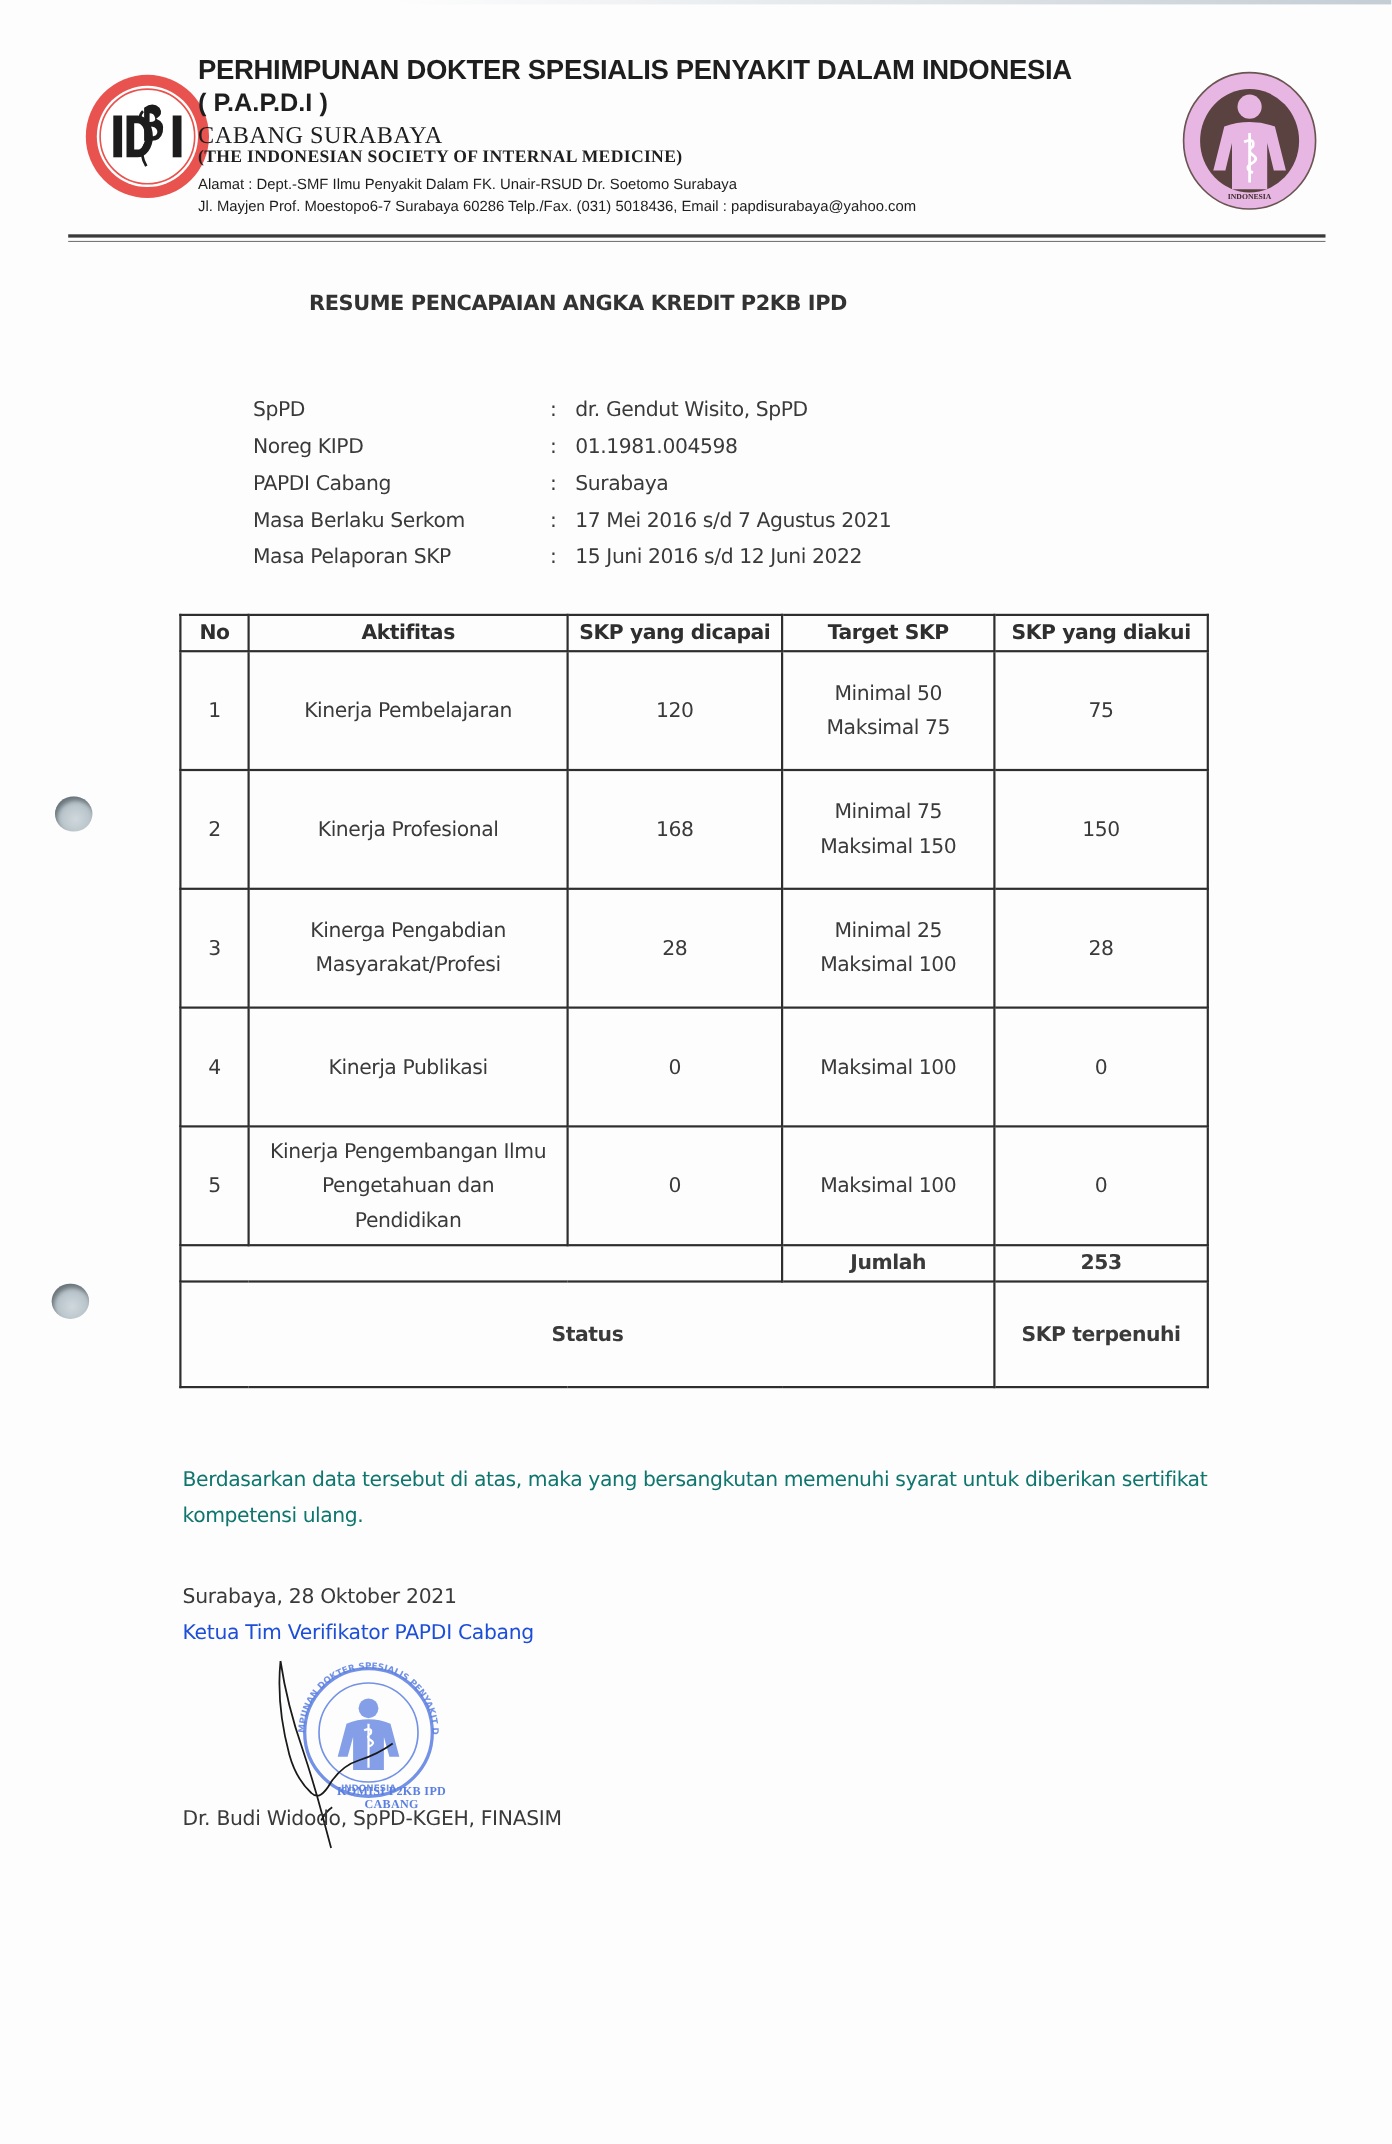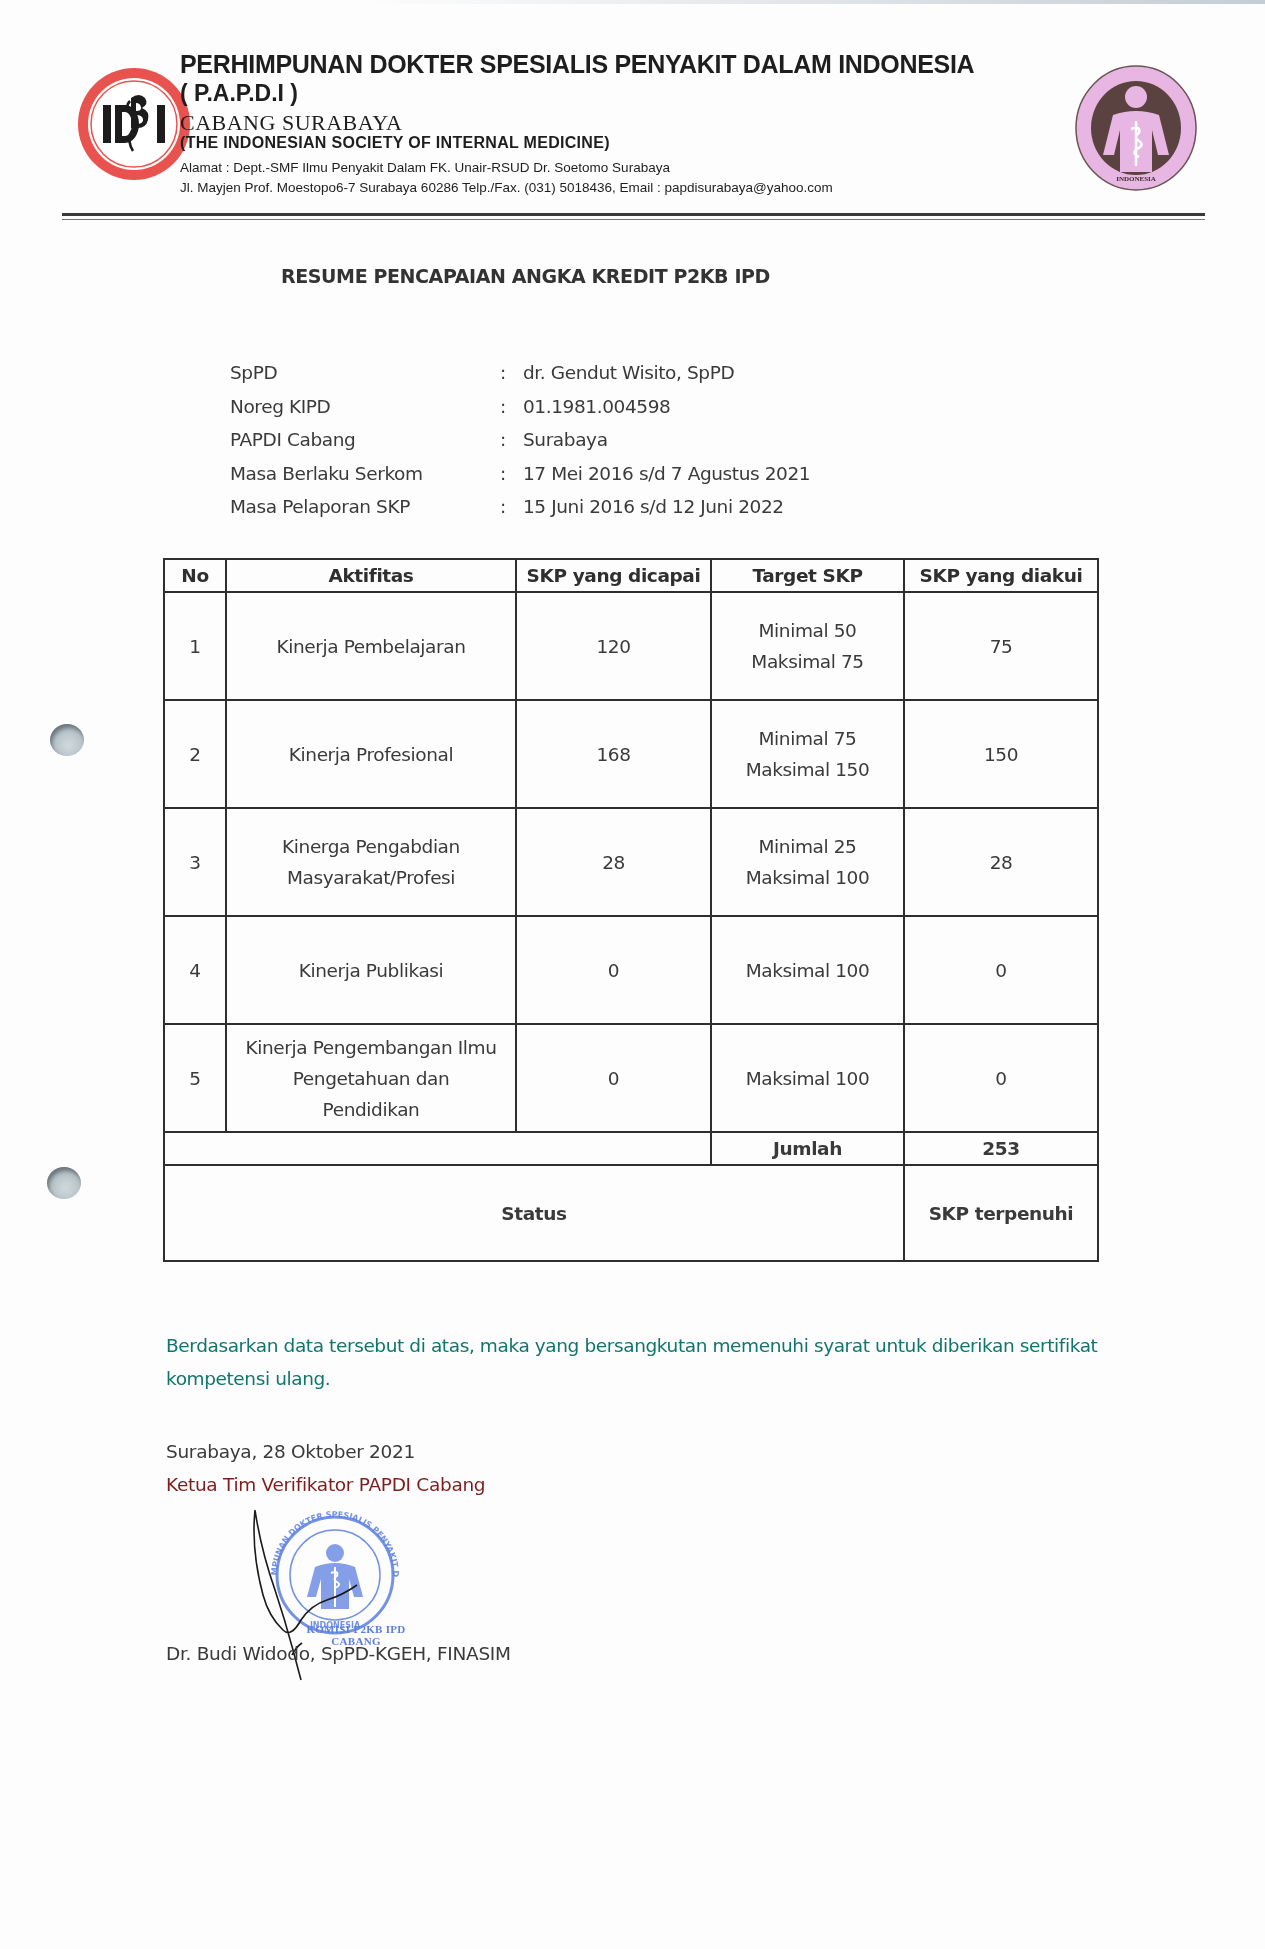--- a/index.html
+++ b/index.html
@@ -18,21 +18,21 @@
       background: radial-gradient(circle at 55% 65%, #cfd8dd 0%, #b6c2c8 55%, #8a969c 100%);
       box-shadow: inset 2px 4px 4px rgba(60,70,75,0.55);
     }
     
     .logo-left { position: absolute; left: 73px; top: 63px; width: 122px; height: 122px; }
     .logo-right { position: absolute; left: 1073px; top: 63px; width: 126px; height: 130px; }
     .lh { position: absolute; left: 180px; width: 910px; text-align: left; color: #1e1e1e; }
     .lh-org { top: 50px; font-family: "Liberation Sans", sans-serif; font-weight: bold; font-size: 25px; letter-spacing: -0.3px; }
     .lh-abbr { top: 80px; font-family: "Liberation Sans", sans-serif; font-weight: bold; font-size: 23px; }
     .lh-branch { top: 110px; font-family: "Liberation Serif", serif; font-size: 22px; letter-spacing: 0.5px; }
-    .lh-eng { top: 134px; font-family: Liberation Sans, sans-serif; font-weight: bold; font-size: 16px; letter-spacing: 0.3px; }
+    .lh-eng { top: 134px; font-family: Liberation Serif, serif; font-weight: bold; font-size: 16px; letter-spacing: 0.3px; }
     .lh-addr1 { top: 160px; font-family: "Liberation Sans", sans-serif; font-size: 13.5px; }
     .lh-addr2 { top: 180px; font-family: "Liberation Sans", sans-serif; font-size: 13.5px; }
     .rule-thick { position: absolute; left: 62px; width: 1143px; top: 213px; height: 3px; background: #3a3a3a; }
     .rule-thin { position: absolute; left: 62px; width: 1143px; top: 219px; height: 1px; background: #777; }
 
     
     .doc-title {
       position: absolute; left: 0; width: 1051px; top: 265px; text-align: center;
       font-family: "DejaVu Sans", sans-serif; font-weight: bold; font-size: 19px; letter-spacing: -0.4px; color: #333;
     }
@@ -55,21 +55,21 @@
     table.skp tr.datarow td { height: 106px; }
     table.skp tr.sumrow td { height: 29px; font-weight: bold; }
     table.skp tr.statusrow td { height: 94px; font-weight: bold; }
     .blk { display: block; }
 
     .conclusion {
       position: absolute; left: 166px; top: 1310px; width: 940px;
       font-family: "DejaVu Sans", sans-serif; font-size: 18.5px; line-height: 33px; color: #0f766e; letter-spacing: -0.4px;
     }
     .sig-place { position: absolute; left: 166px; top: 1441px; font-family: "DejaVu Sans", sans-serif; font-size: 18.5px; color: #3a3a3a; letter-spacing: -0.3px; }
-    .sig-role { position: absolute; left: 166px; top: 1474px; font-family: "DejaVu Sans", sans-serif; font-size: 18.5px; color: #7f1d1d; letter-spacing: -0.3px; }
+    .sig-role { position: absolute; left: 166px; top: 1474px; font-family: "DejaVu Sans", sans-serif; font-size: 18.5px; color: #1d4ed8; letter-spacing: -0.3px; }
     .sig-name { position: absolute; left: 166px; top: 1643px; font-family: "DejaVu Sans", sans-serif; font-size: 18.5px; color: #3a3a3a; letter-spacing: -0.3px; }
     .stamp { position: absolute; left: 255px; top: 1505px; width: 160px; height: 175px; }
     .stamp-text {
       position: absolute; left: 256px; width: 120px; text-align: center;
       font-family: Liberation Serif, serif; font-weight: bold; color: #5b7fe0; font-size: 11px; letter-spacing: 0.3px; margin-left: 40px;
     }
     .stamp-text.l1 { top: 1623px; }
     .stamp-text.l2 { top: 1635px; }
     .signature { position: absolute; left: 240px; top: 1505px; width: 130px; height: 180px; }
   </style>

